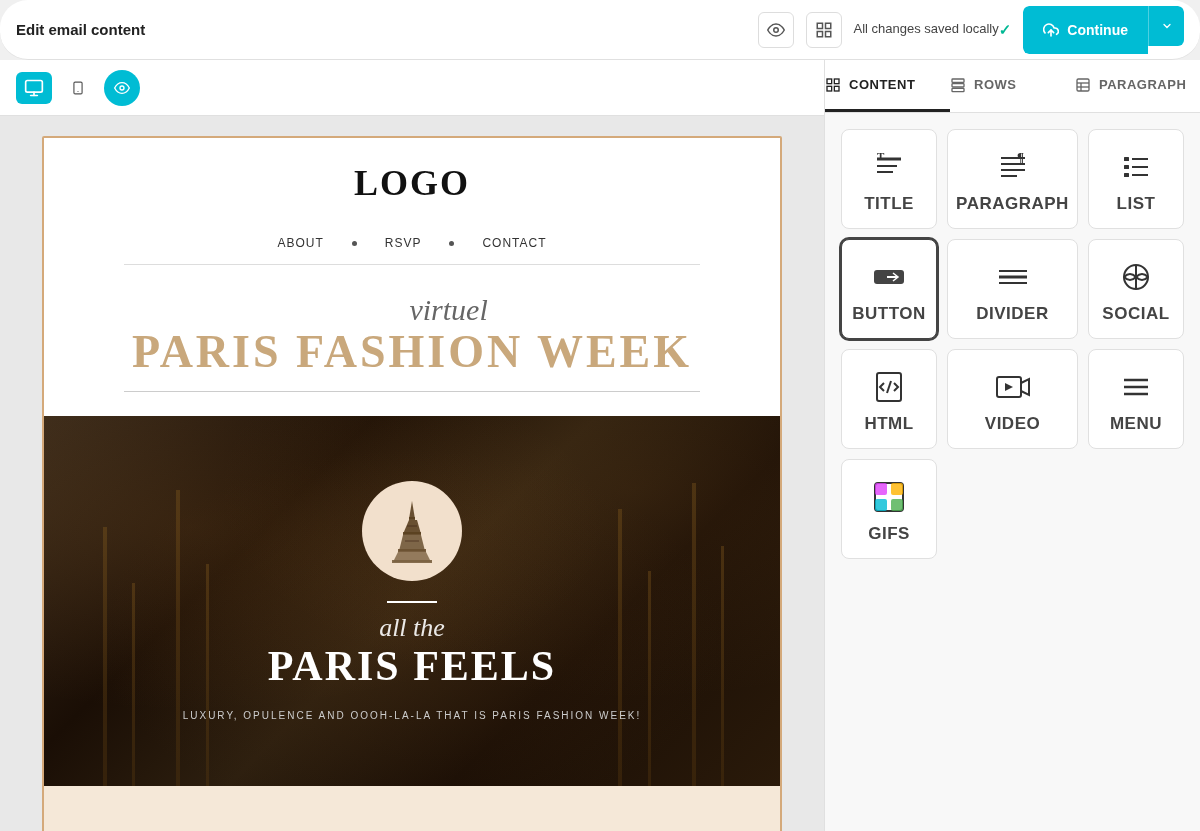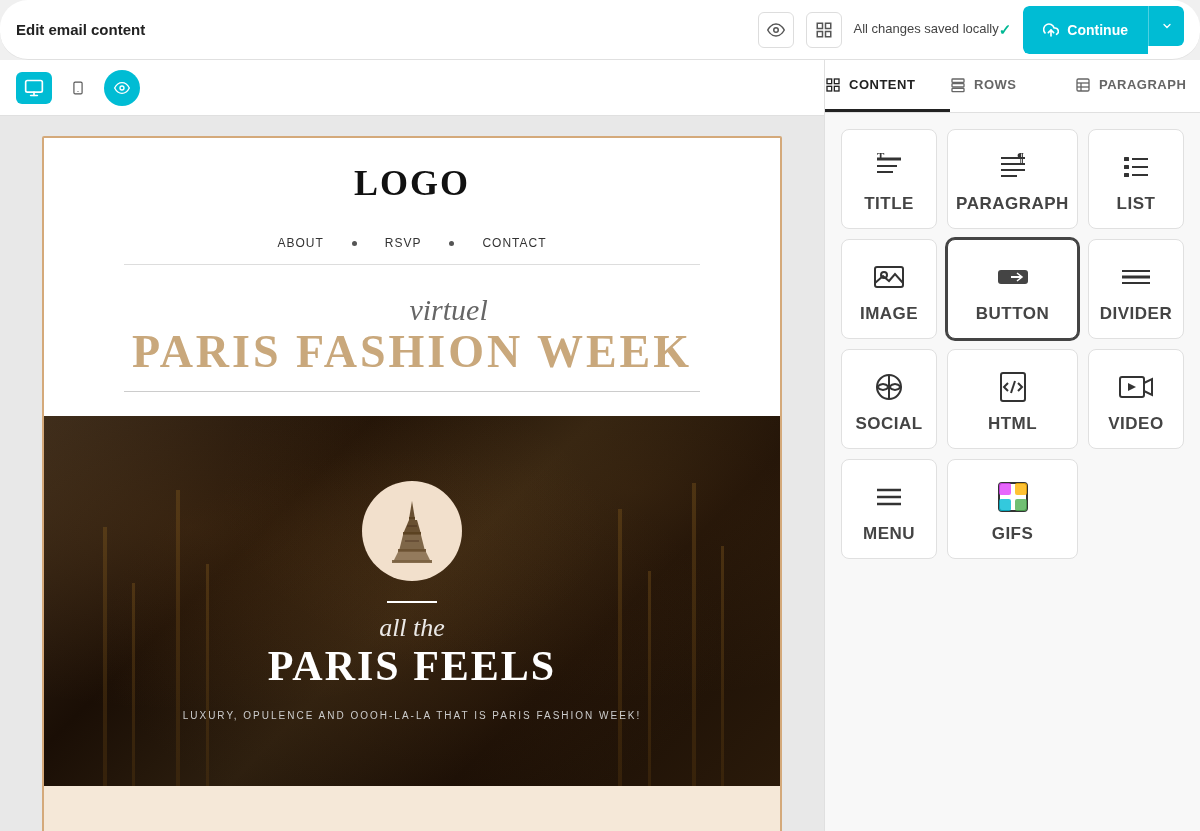--- a/index.html
+++ b/index.html
@@ -515,30 +515,20 @@
               <line x1="14" y1="18" x2="30" y2="18" stroke="#333" stroke-width="2"></line>
               <line x1="14" y1="26" x2="30" y2="26" stroke="#333" stroke-width="2"></line>
               <rect x="6" y="8" width="5" height="4" rx="0.5" fill="#333"></rect>
               <rect x="6" y="16" width="5" height="4" rx="0.5" fill="#333"></rect>
               <rect x="6" y="24" width="5" height="4" rx="0.5" fill="#333"></rect>
             </svg>
           </div>
           <span class="content-item-label">LIST</span>
         </div>
 
-        <div class="content-item">
-          <div class="content-item-icon">
-            <svg width="36" height="36" viewBox="0 0 36 36" fill="none" stroke="#333" stroke-width="2">
-              <rect x="4" y="8" width="28" height="20" rx="2"></rect>
-              <circle cx="13" cy="16" r="3"></circle>
-              <polyline points="4,24 12,17 18,22 24,15 32,24"></polyline>
-            </svg>
-          </div>
-          <span class="content-item-label">IMAGE</span>
-        </div>
 
         <div class="content-item active">
           <div class="content-item-icon">
             <svg width="36" height="36" viewBox="0 0 36 36" fill="none">
               <rect x="3" y="11" width="30" height="14" rx="3" fill="#444"></rect>
               <line x1="16" y1="18" x2="27" y2="18" stroke="#fff" stroke-width="2"></line>
               <polyline points="22,14 27,18 22,22" stroke="#fff" stroke-width="1.5" fill="none"></polyline>
             </svg>
           </div>
           <span class="content-item-label">BUTTON</span>

